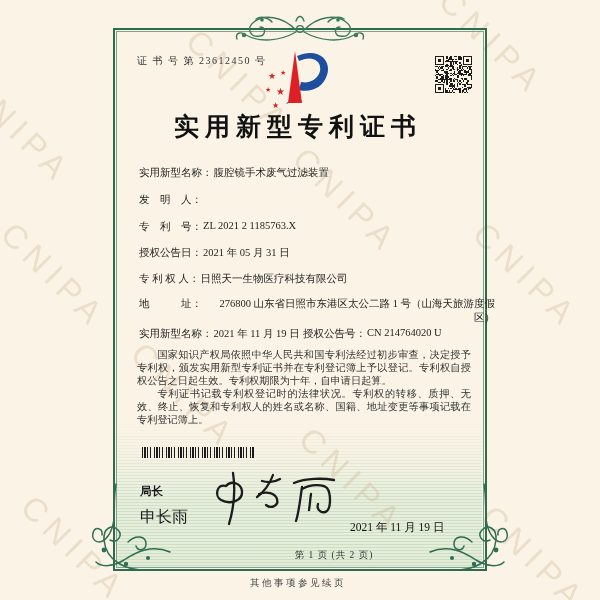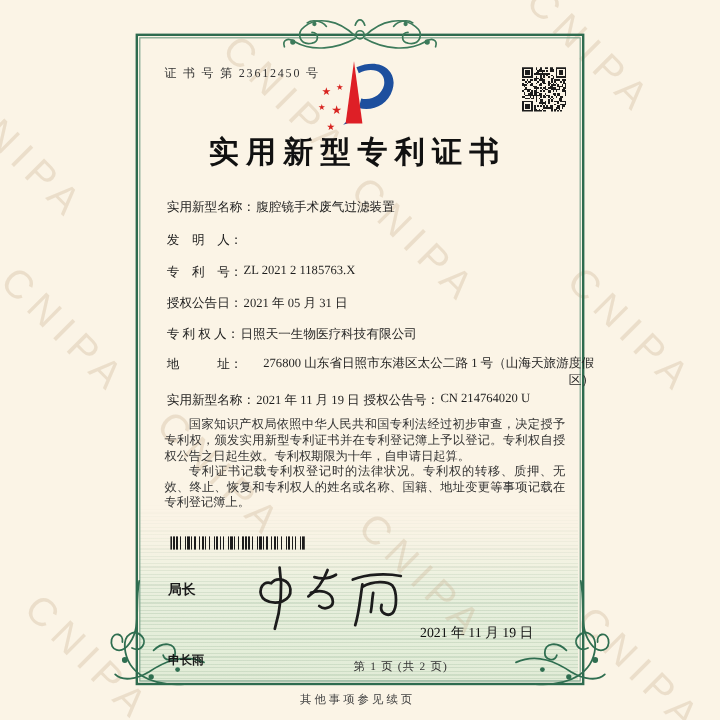--- a/index.html
+++ b/index.html
@@ -57,21 +57,21 @@
     position:absolute; left:142px; top:447px; width:112px; height:11px;
     background:repeating-linear-gradient(90deg,
       #1b1b1b 0 1px, transparent 1px 2px,
       #1b1b1b 2px 4px, transparent 4px 5px,
       #1b1b1b 5px 6px, transparent 6px 8px,
       #1b1b1b 8px 9px, transparent 9px 12px);
   }
   .signer-title{ position:absolute; left:140px; top:484px;
     font-family:"Liberation Sans","DejaVu Sans",sans-serif; font-size:11.5px; font-weight:600; color:#1a1a1a;}
   .signer-name{ position:absolute; left:140px; top:507px;
-    font-family:"Liberation Sans","DejaVu Sans",sans-serif; font-size:10px; font-weight:700; color:#1a1a1a;margin-top:36px;}
+    font-family:"Liberation Sans","DejaVu Sans",sans-serif; font-size:16px; font-weight:400; color:#1a1a1a;}
   .signature{ position:absolute; left:202px; top:466px; }
   .grant-date{ position:absolute; left:350px; top:520px; font-size:11.5px; color:#111; }
   .page-no{ position:absolute; left:113px; top:549px; width:370px; text-align:center; font-size:9.5px; color:#333; letter-spacing:1px;padding-left:36px;}
   .footer-note{ position:absolute; left:113px; top:577px; width:370px; text-align:center;
     font-size:9.5px; color:#444; letter-spacing:2.5px; }
 </style>
 </head>
 <body>
 
 <div class="page">

